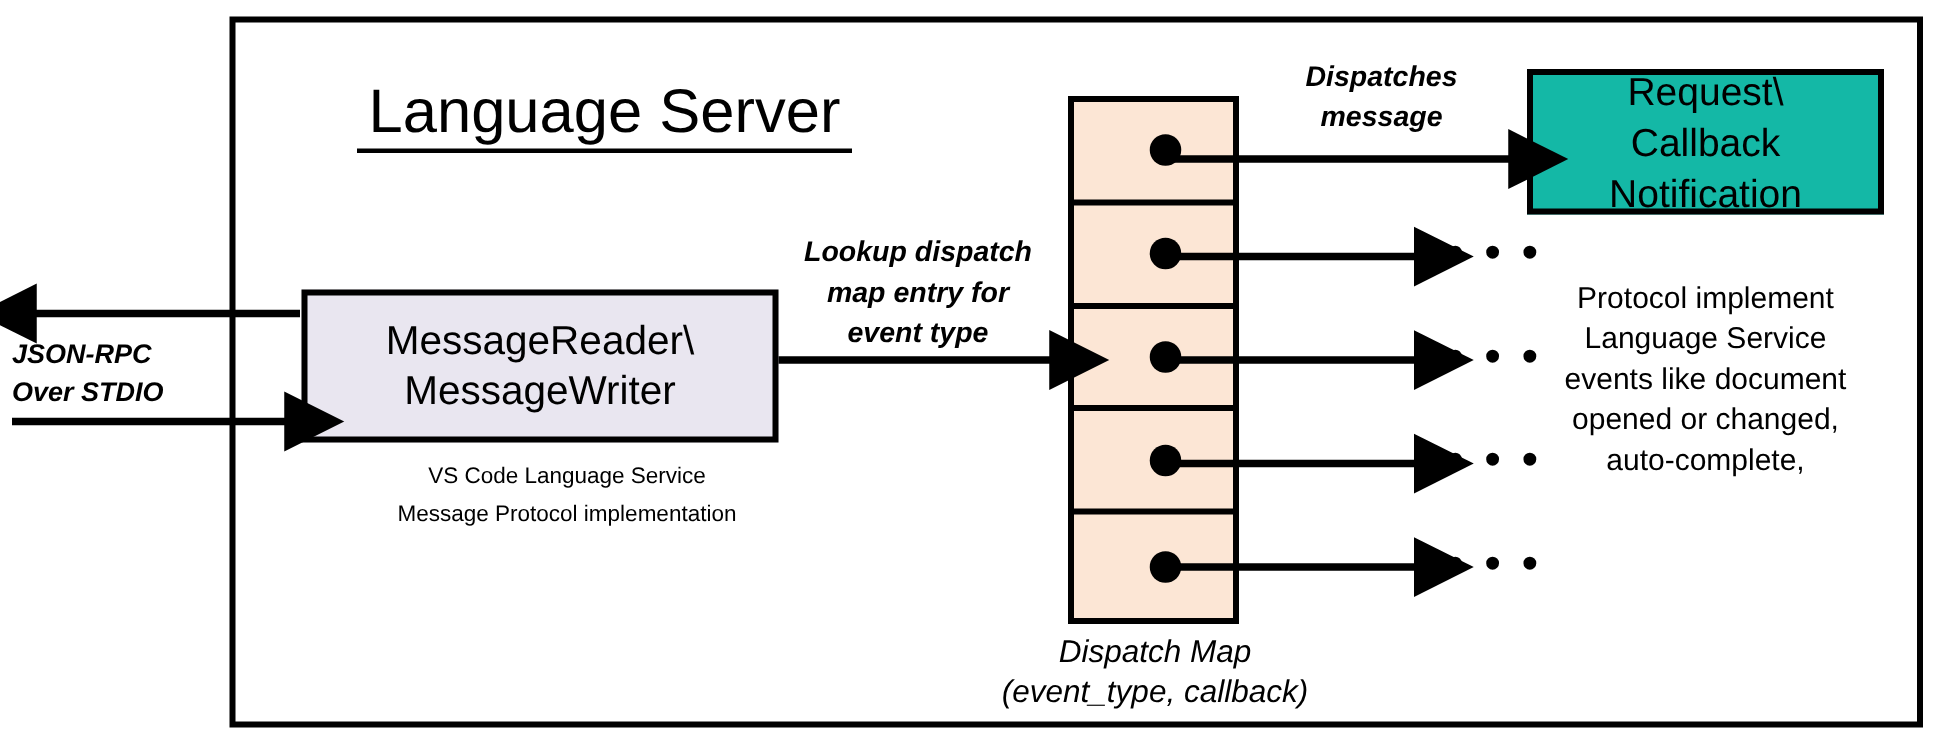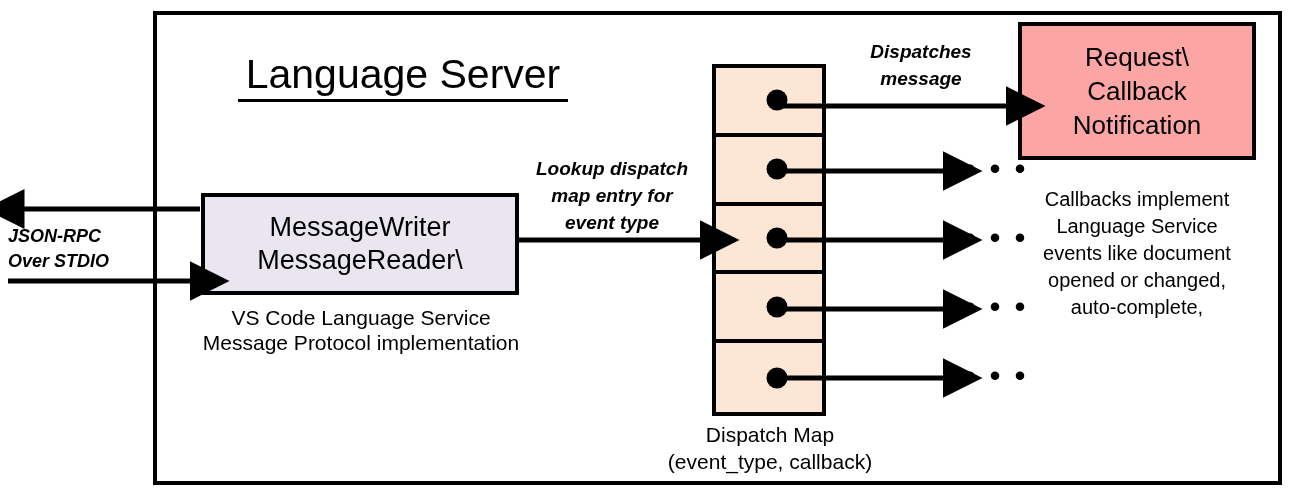--- a/index.html
+++ b/index.html
@@ -56,24 +56,24 @@
     display: flex;
     align-items: center;
     justify-content: center;
   }
   #reader-box .boxtext {
     font-size: 27px;
     line-height: 33px;
     text-align: center;
   }
   #reader-caption {
-    left: 196px;
+    left: 213px;
     top: 305px;
     width: 330px;
-    font-size: 21px;
+    font-size: 15px;
     line-height: 25px;
     text-align: center;
   }
 
   
   #jsonrpc-label {
     left: 8px;
     top: 224px;
     width: 150px;
     font-size: 18px;
@@ -134,29 +134,30 @@
     border-radius: 50%;
     background: #000000;
   }
   #dispatch-caption {
     left: 640px;
     top: 421px;
     width: 260px;
     font-size: 21px;
     line-height: 27px;
     text-align: center;
+    font-style: italic;
   }
 
   
   #callback-box {
     left: 1018px;
-    top: 22px;
+    top: 46px;
     width: 238px;
-    height: 138px;
-    background: #fca5a5;
+    height: 97px;
+    background: #14b8a6;
     border: 4px solid #000000;
     box-sizing: border-box;
     display: flex;
     align-items: center;
     justify-content: center;
   }
   #callback-box .boxtext {
     font-size: 26px;
     line-height: 34px;
     text-align: center;
@@ -197,22 +198,22 @@
 
   <div class="abs" id="server-title">Language Server</div>
 
   <div class="abs" id="jsonrpc-label">
     <div>JSON-RPC</div>
     <div>Over STDIO</div>
   </div>
 
   <div class="abs" id="reader-box">
     <div class="boxtext">
+      <div>MessageReader\</div>
       <div>MessageWriter</div>
-      <div>MessageReader\</div>
     </div>
   </div>
   <div class="abs" id="reader-caption">
     <div>VS Code Language Service</div>
     <div>Message Protocol implementation</div>
   </div>
 
   <div class="abs" id="dispatch-label">
     <div>Dispatches</div>
     <div>message</div>
@@ -247,21 +248,21 @@
   </div>
 
   <div class="abs" id="callback-box">
     <div class="boxtext">
       <div>Request\</div>
       <div>Callback</div>
       <div>Notification</div>
     </div>
   </div>
   <div class="abs" id="callback-caption">
-    <div>Callbacks implement</div>
+    <div>Protocol implement</div>
     <div>Language Service</div>
     <div>events like document</div>
     <div>opened or changed,</div>
     <div>auto-complete,</div>
   </div>
 
   <div class="abs ellipsis" style="left:965px; top:160px;">• • •</div>
   <div class="abs ellipsis" style="left:965px; top:229px;">• • •</div>
   <div class="abs ellipsis" style="left:965px; top:298px;">• • •</div>
   <div class="abs ellipsis" style="left:965px; top:367px;">• • •</div>

